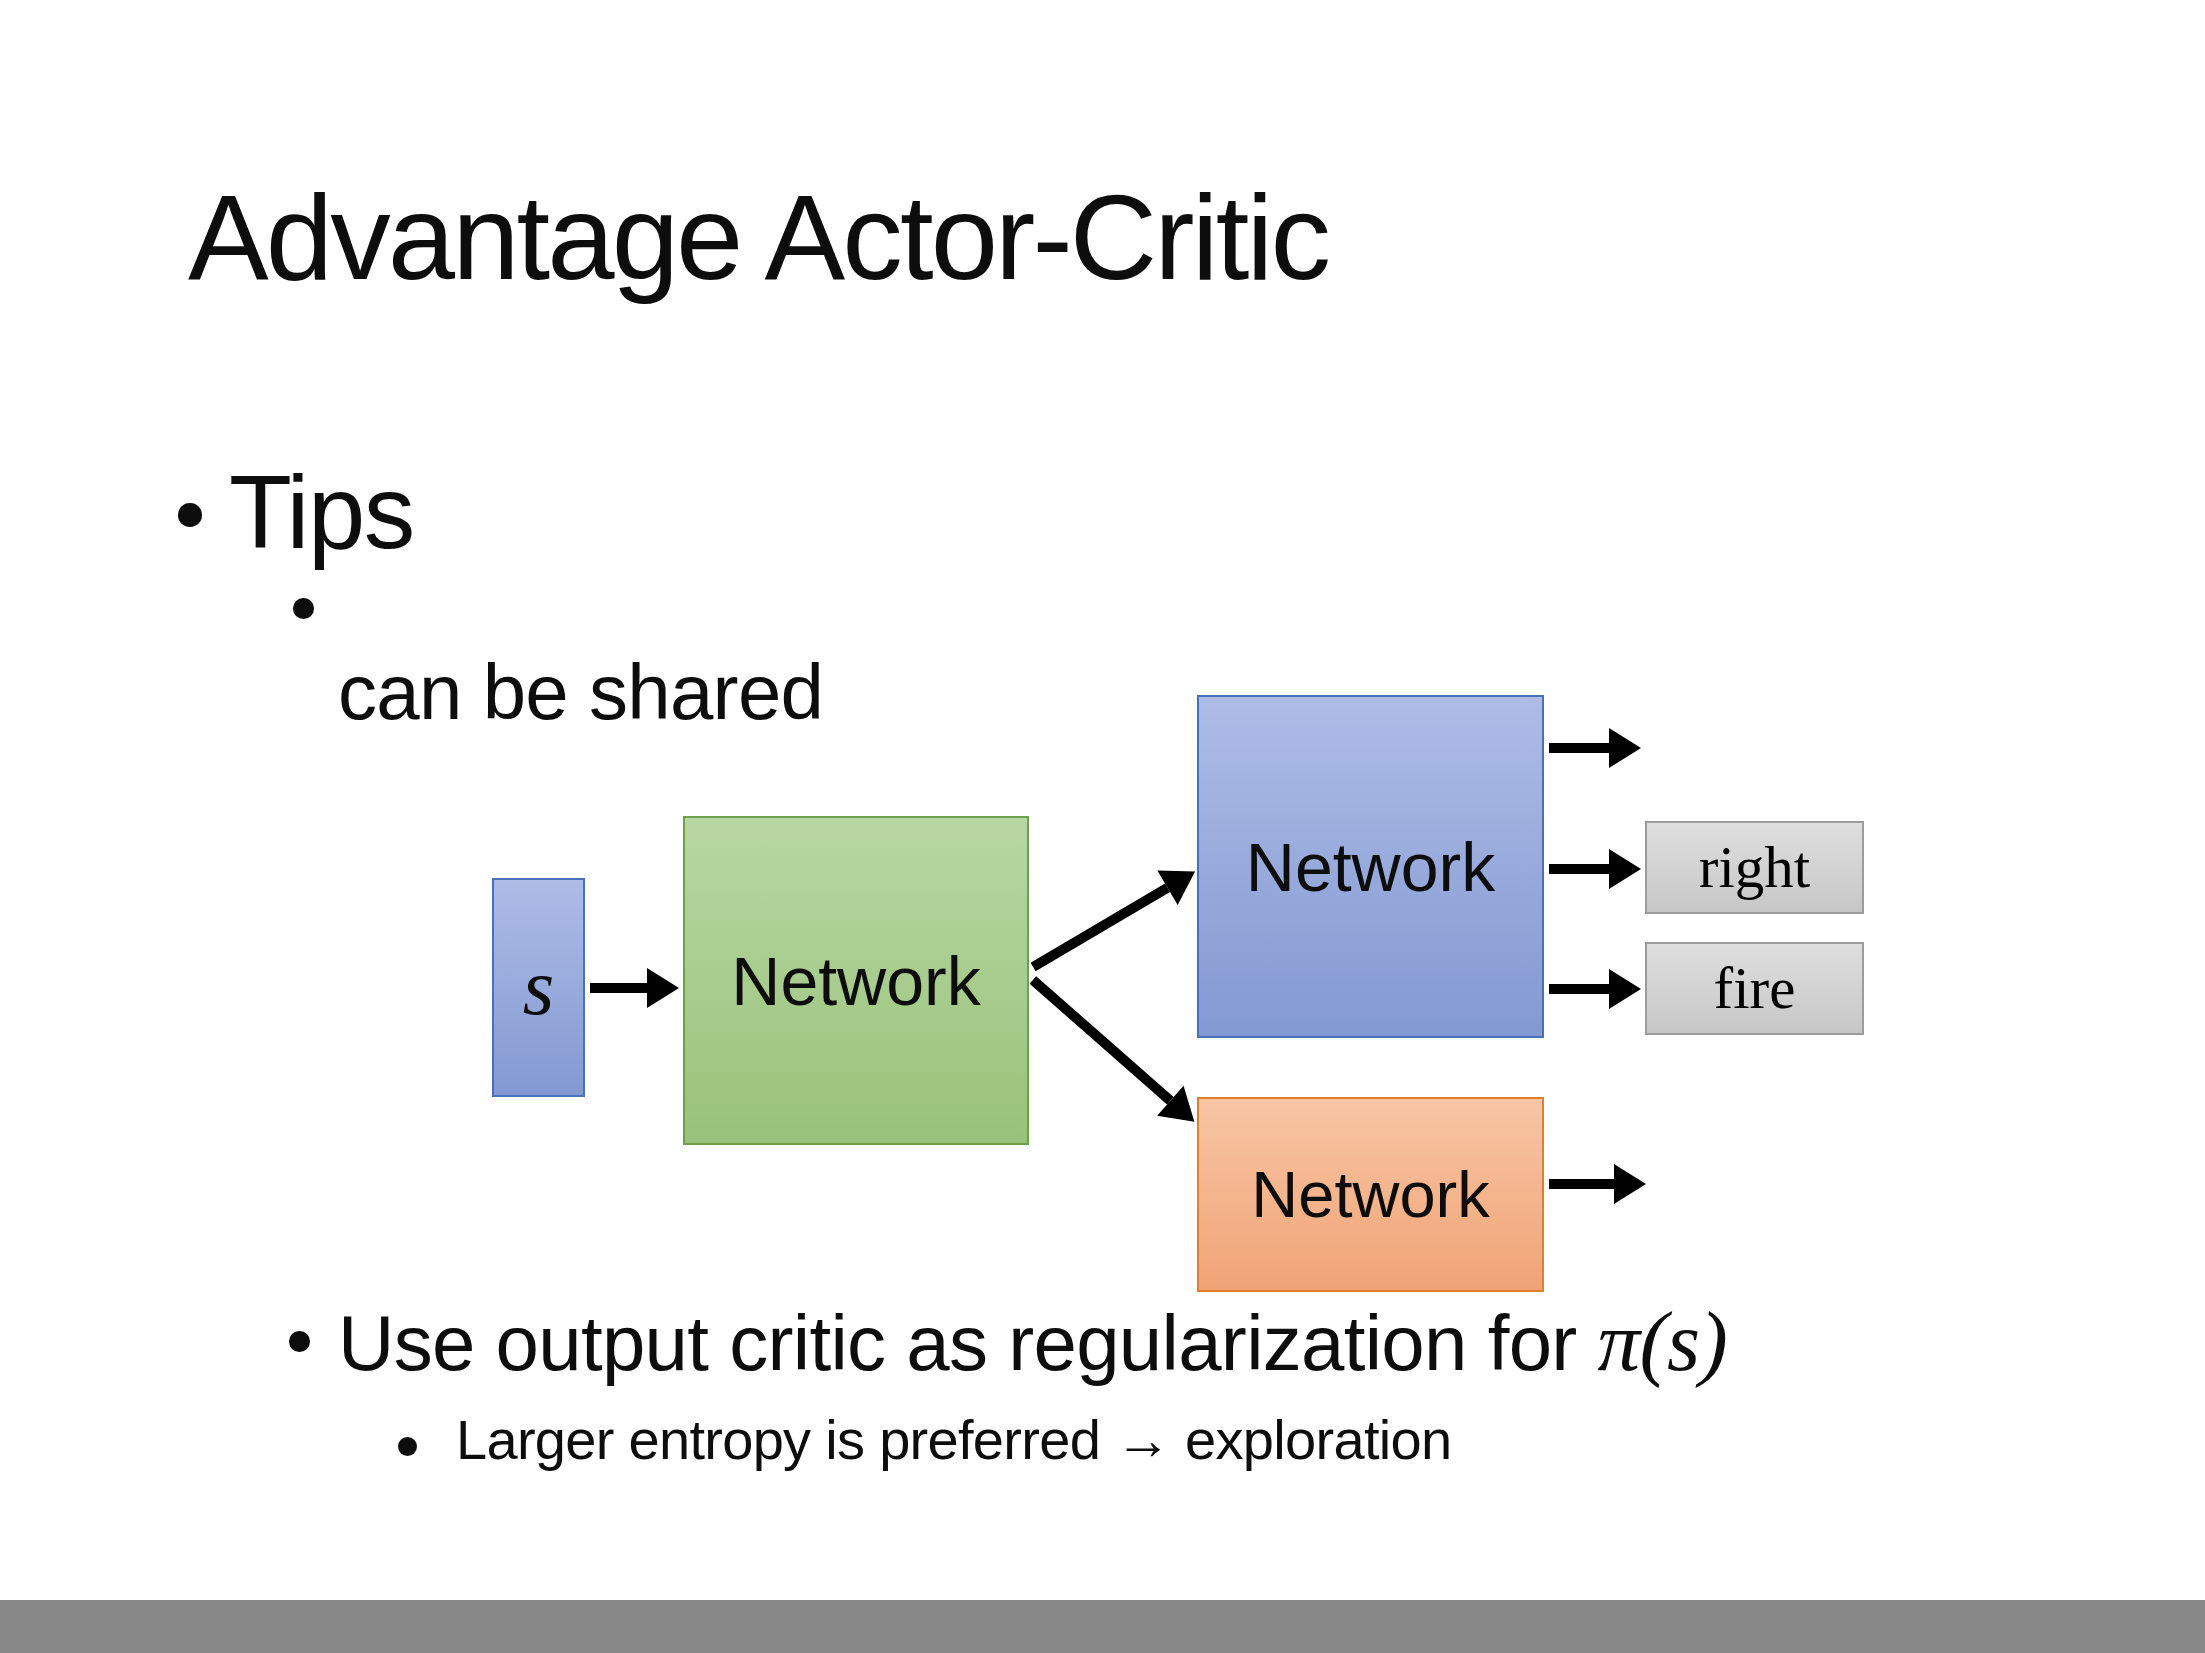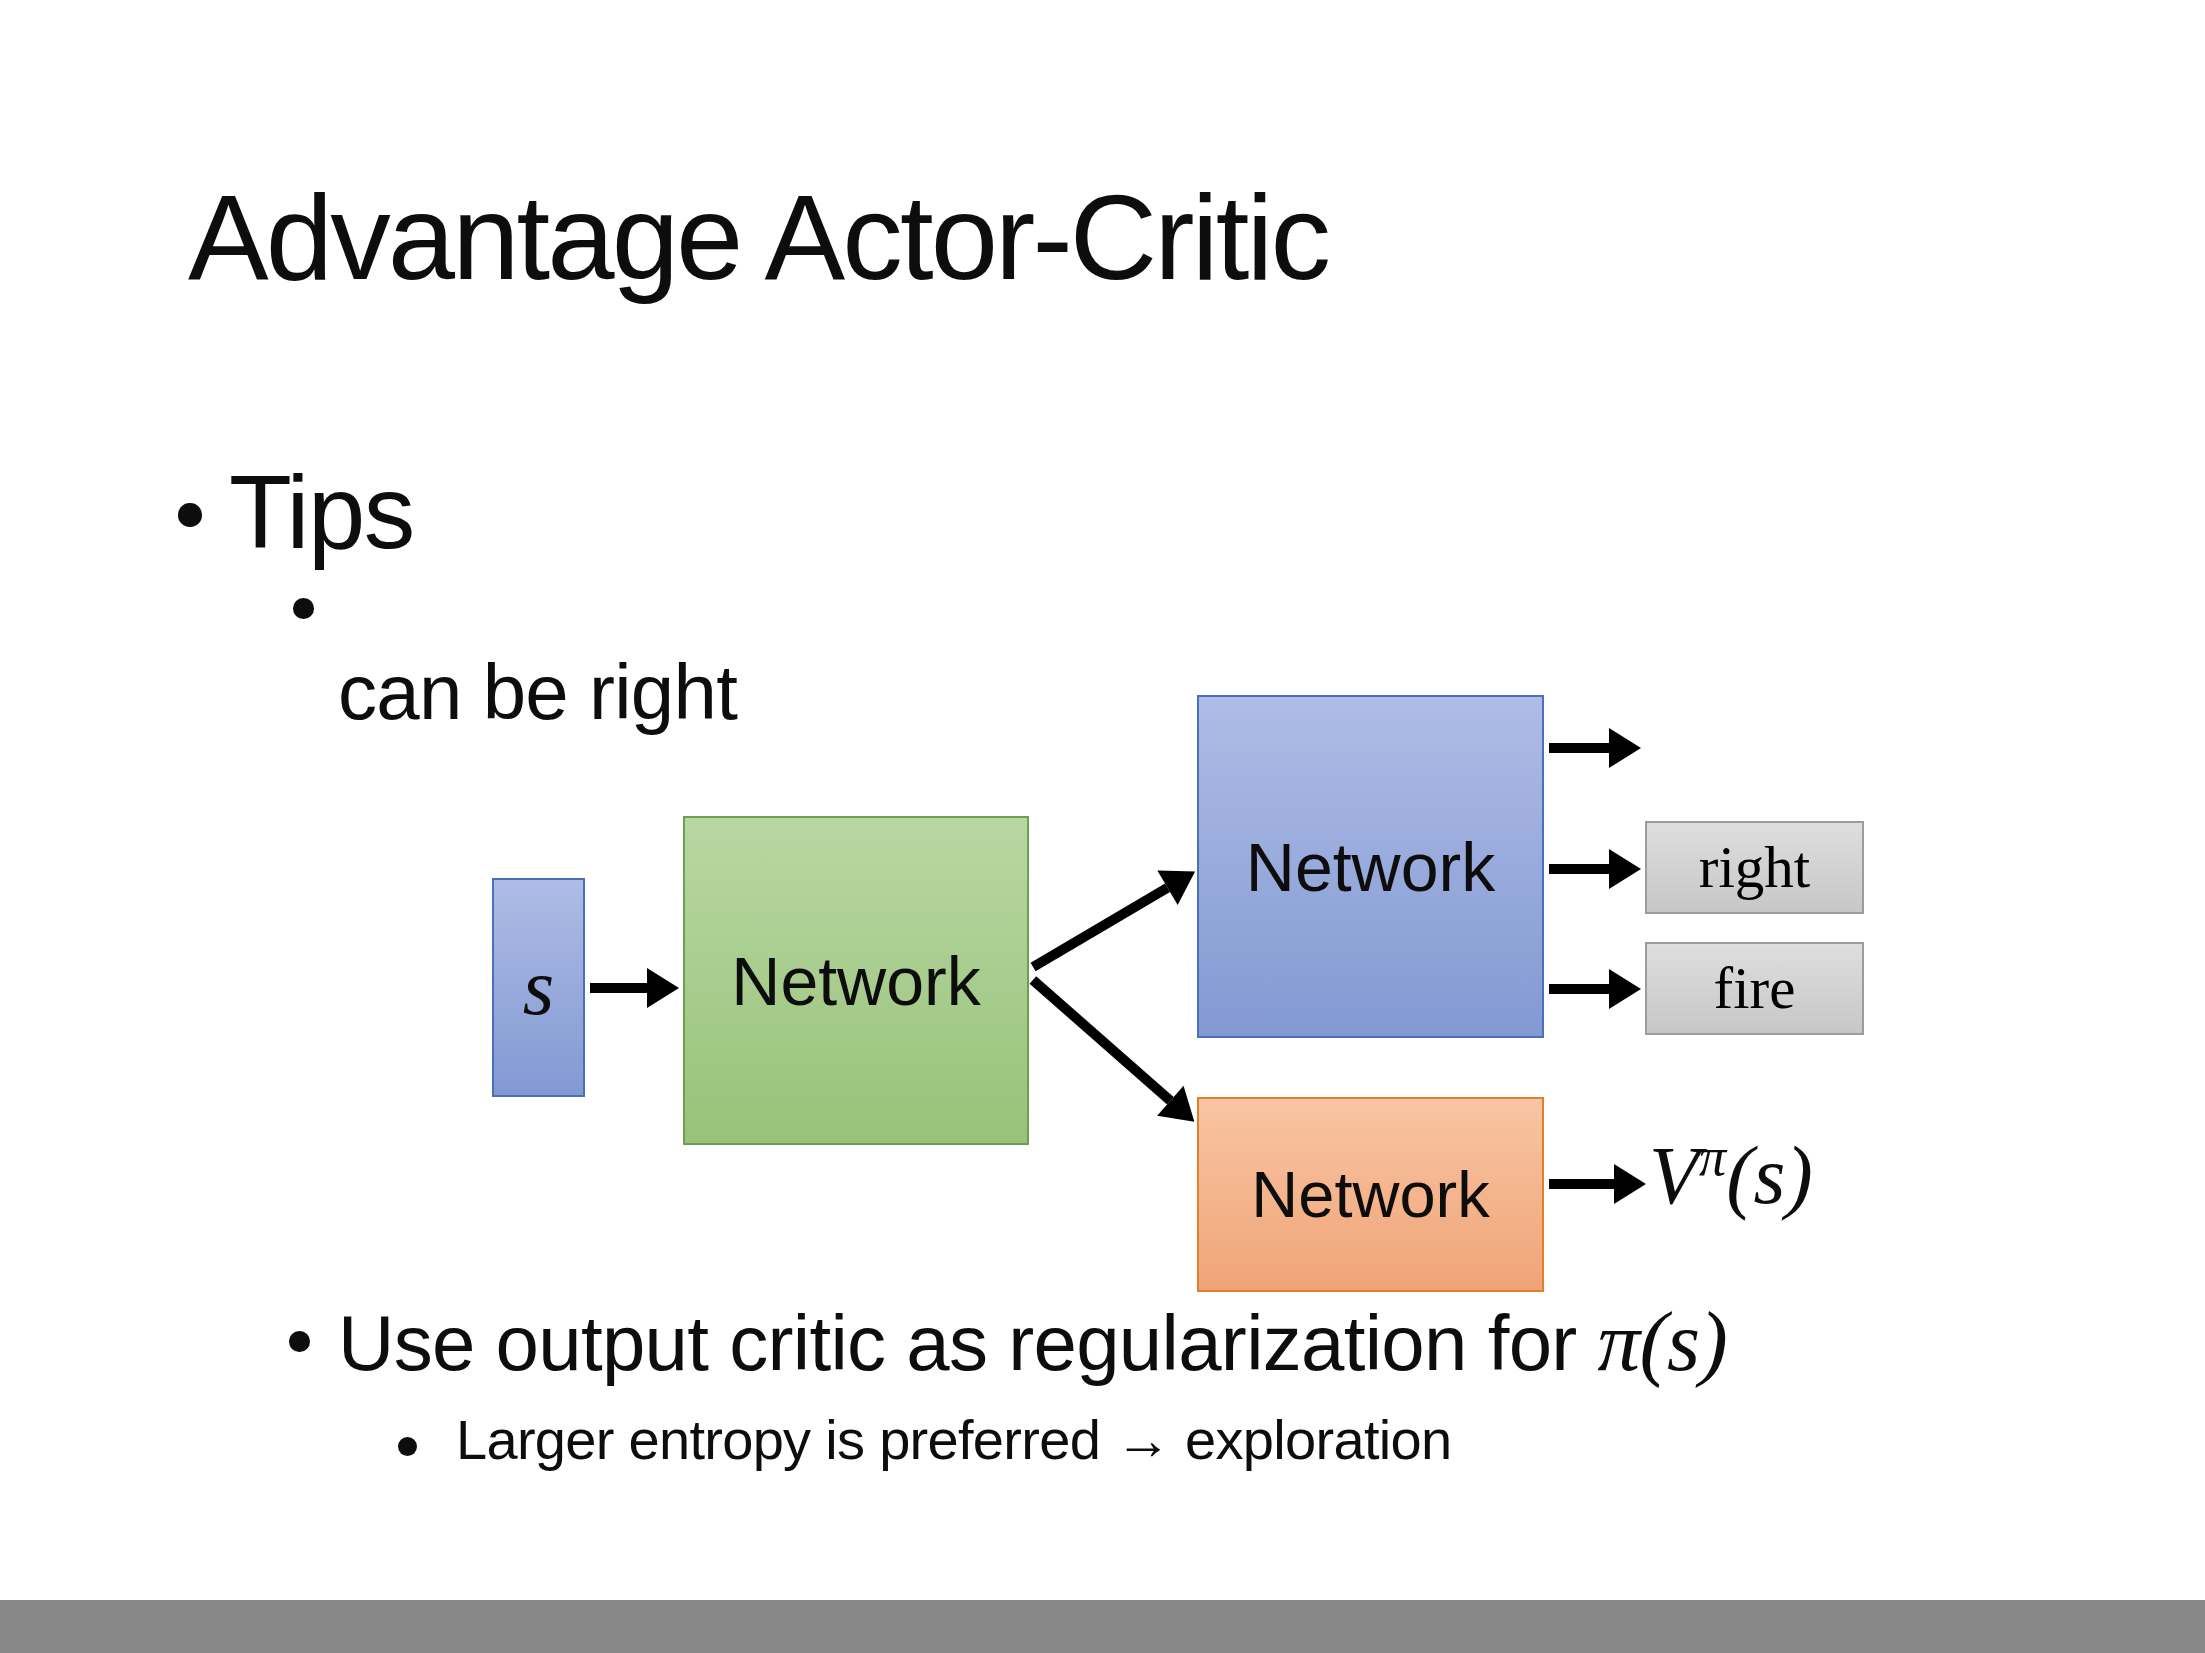--- a/index.html
+++ b/index.html
@@ -108,21 +108,21 @@
 
 <div class="slide">
 
   <div class="abs title">Advantage Actor-Critic</div>
 
   <span class="bullet b1"></span>
   <div class="abs lvl1">Tips</div>
 
   <span class="bullet b2"></span>
 
-  <div class="abs lvl2 l2b">can be right</div>
+  <div class="abs lvl2 l2b">can be shared</div>
 
   <div class="box box-state">
     <span>s</span>
   </div>
 
   <div class="arrow ar-state"></div>
 
   <div class="box box-shared">
     <span>Network</span>
   </div>
@@ -143,21 +143,20 @@
   <div class="arrow ar-fire"></div>
 
   <div class="box box-action a2">
     <span>right</span>
   </div>
   <div class="box box-action a3">
     <span>fire</span>
   </div>
 
   <div class="arrow ar-value"></div>
-  <div class="abs value-label"><span>V</span><sup>π</sup><span>(s)</span></div>
 
   <span class="bullet b3"></span>
   <div class="abs lvl2 l2c">
     <span>Use output critic as regularization for </span><span class="math">π(s)</span>
   </div>
 
   <span class="bullet b4"></span>
   <div class="abs lvl3">Larger entropy is preferred → exploration</div>
 
 </div>

